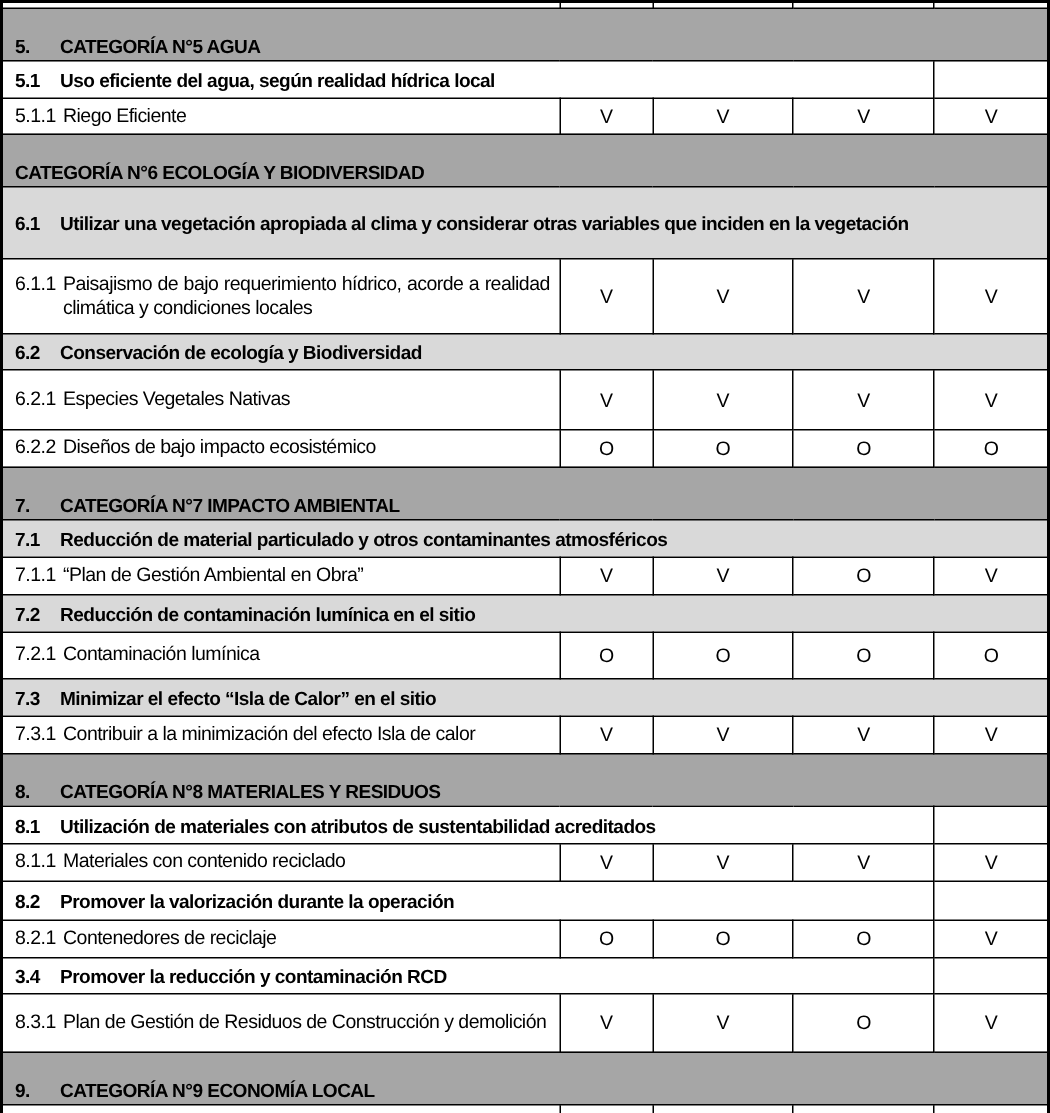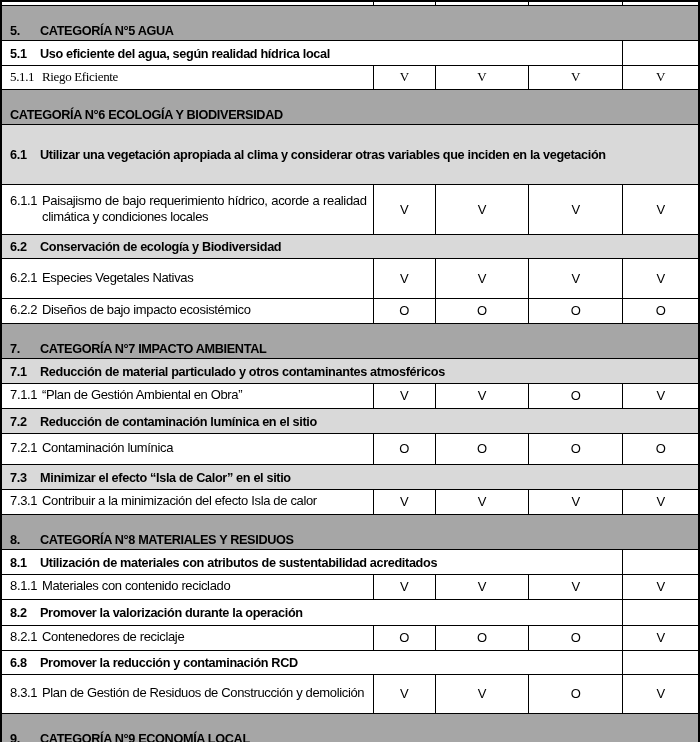--- a/index.html
+++ b/index.html
@@ -42,33 +42,33 @@
           <td class="strip"></td>
           <td class="strip"></td>
         </tr>
         <tr style="height: 24px;">
           <td class="cat" colspan="5"><span class="inline-num">5.</span><span>CATEGORÍA N°5 AGUA</span></td>
         </tr>
         <tr style="height: 25px;">
           <td class="sub" colspan="4"><span class="inline-num">5.1</span><span>Uso eficiente del agua, según realidad hídrica local</span></td>
           <td class="last-empty"></td>
         </tr>
-        <tr style="height: 20px; font-family: Liberation Serif, serif;">
+        <tr style="height: 20px;">
           <td class="desc">
             <div class="hang"><span class="num">5.1.1</span><span>Riego Eficiente</span></div>
           </td>
           <td class="val"><span>V</span></td>
           <td class="val"><span>V</span></td>
           <td class="val"><span>V</span></td>
           <td class="val"><span>V</span></td>
         </tr>
         <tr style="height: 25px;">
           <td class="cat" colspan="5"><span>CATEGORÍA N°6 ECOLOGÍA Y BIODIVERSIDAD</span></td>
         </tr>
-        <tr style="height: 60px;">
+        <tr style="height: 48px;">
           <td class="sub gray" colspan="5"><span class="inline-num">6.1</span><span>Utilizar una vegetación apropiada al clima y considerar otras variables que inciden en la vegetación</span></td>
         </tr>
         <tr style="height: 50px;">
           <td class="desc">
             <div class="hang"><span class="num">6.1.1</span><span>Paisajismo de bajo requerimiento hídrico, acorde a realidad climática y condiciones locales</span></div>
           </td>
           <td class="val"><span>V</span></td>
           <td class="val"><span>V</span></td>
           <td class="val"><span>V</span></td>
           <td class="val"><span>V</span></td>
@@ -156,21 +156,21 @@
         <tr style="height: 25px;">
           <td class="desc">
             <div class="hang"><span class="num">8.2.1</span><span>Contenedores de reciclaje</span></div>
           </td>
           <td class="val"><span>O</span></td>
           <td class="val"><span>O</span></td>
           <td class="val"><span>O</span></td>
           <td class="val"><span>V</span></td>
         </tr>
         <tr style="height: 24px;">
-          <td class="sub" colspan="4"><span class="inline-num">6.8</span><span>Promover la reducción y contaminación RCD</span></td>
+          <td class="sub" colspan="4"><span class="inline-num">3.4</span><span>Promover la reducción y contaminación RCD</span></td>
           <td class="last-empty"></td>
         </tr>
         <tr style="height: 39px;">
           <td class="desc">
             <div class="hang"><span class="num">8.3.1</span><span>Plan de Gestión de Residuos de Construcción y demolición</span></div>
           </td>
           <td class="val"><span>V</span></td>
           <td class="val"><span>V</span></td>
           <td class="val"><span>O</span></td>
           <td class="val"><span>V</span></td>

